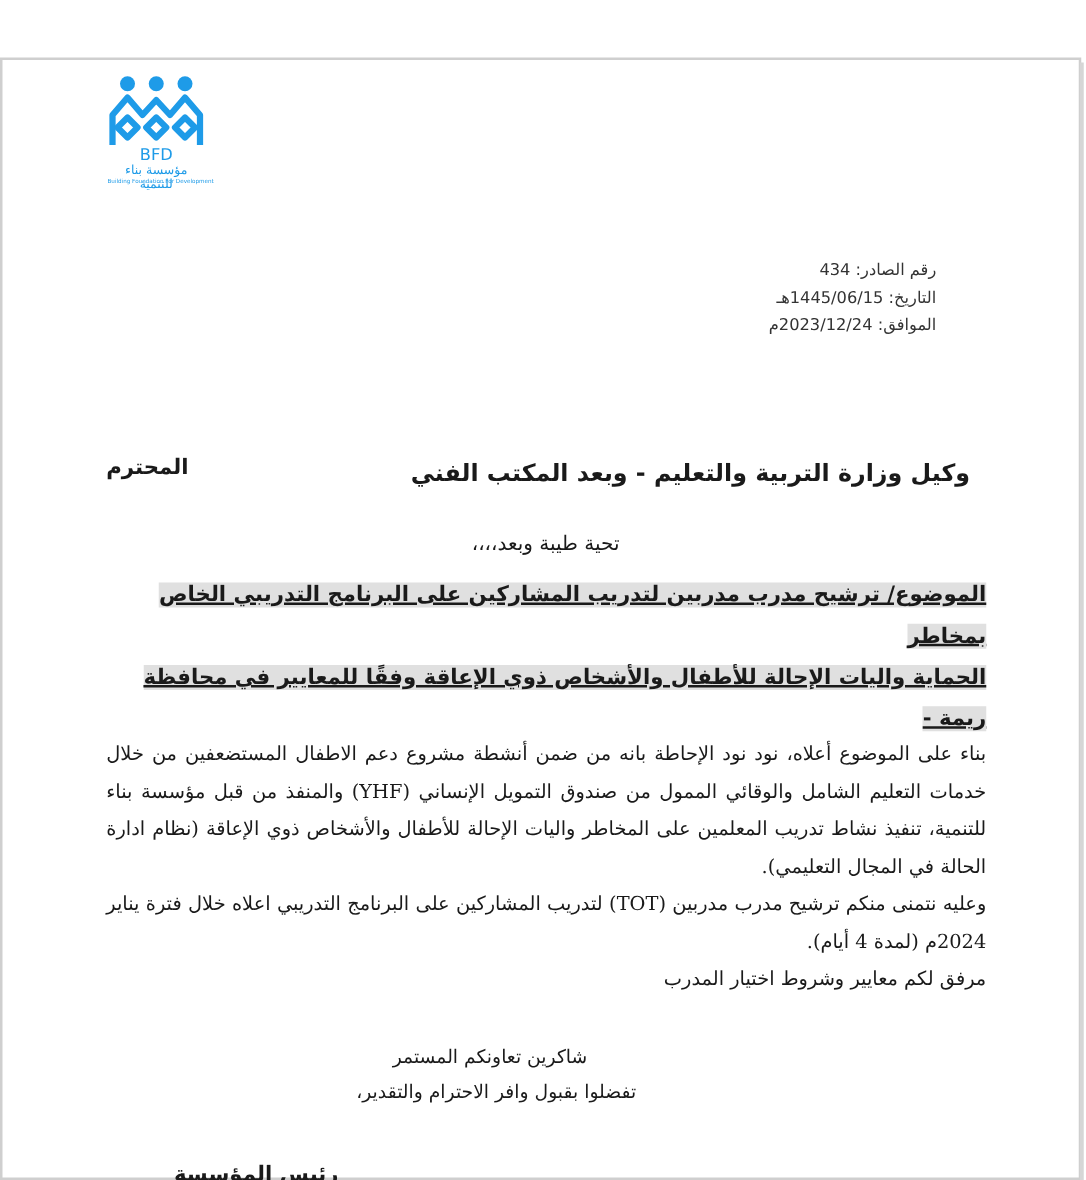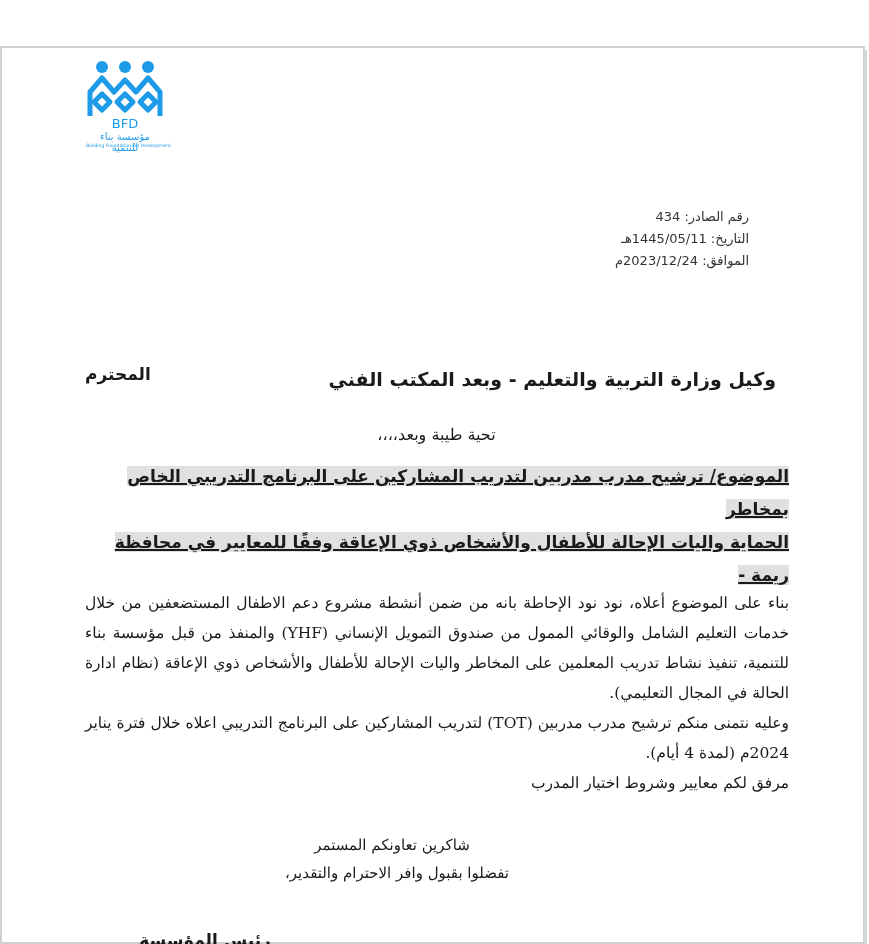--- a/index.html
+++ b/index.html
@@ -44,21 +44,21 @@
       <path d="M41 36 L49 44 L41 52 L33 44 Z"></path>
       <path d="M64 36 L72 44 L64 52 L56 44 Z"></path>
     </g>
     <text x="41" y="70" text-anchor="middle" font-size="13" fill="#1e9be8" font-family="DejaVu Sans, sans-serif">BFD</text>
   </svg>
   <div class="logo-ar">مؤسسة بناء للتنمية</div>
   <div class="logo-en">Building Foundation For Development</div>
 
   <div class="meta">
     <div>رقم الصادر: 434</div>
-    <div>التاريخ: 1445/05/11هـ</div>
+    <div>التاريخ: 1445/06/15هـ</div>
     <div>الموافق: 2023/12/24م</div>
   </div>
 
   <div class="addressee ar">وكيل وزارة التربية والتعليم - وبعد المكتب الفني</div>
   <div class="respected ar">المحترم</div>
 
   <div class="greeting ar">تحية طيبة وبعد،،،،</div>
 
   <div class="subject ar">
     <div><span>الموضوع/ ترشيح مدرب مدربين لتدريب المشاركين على البرنامج التدريبي الخاص بمخاطر</span></div>

